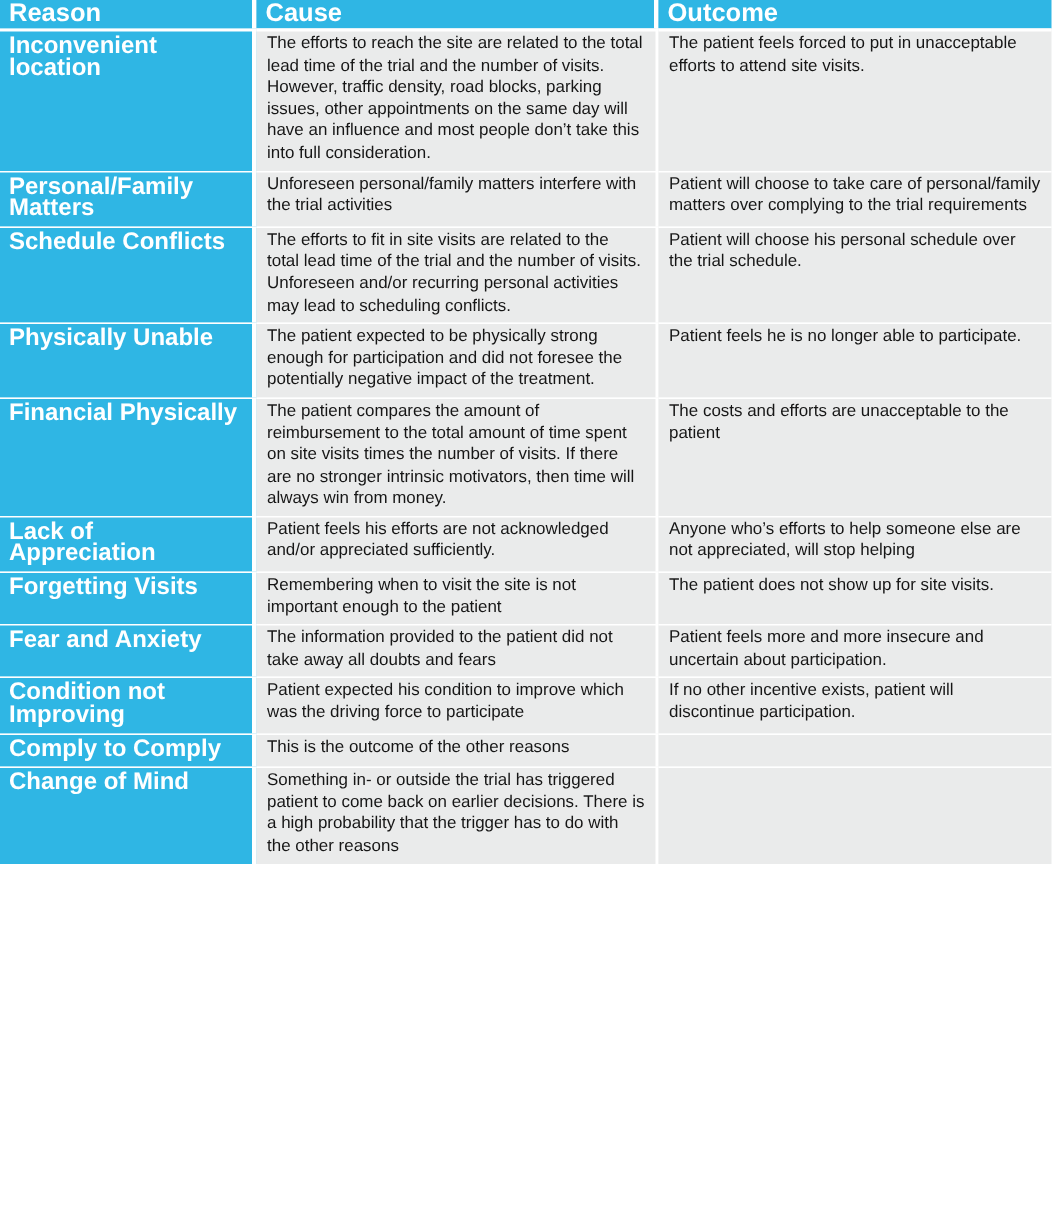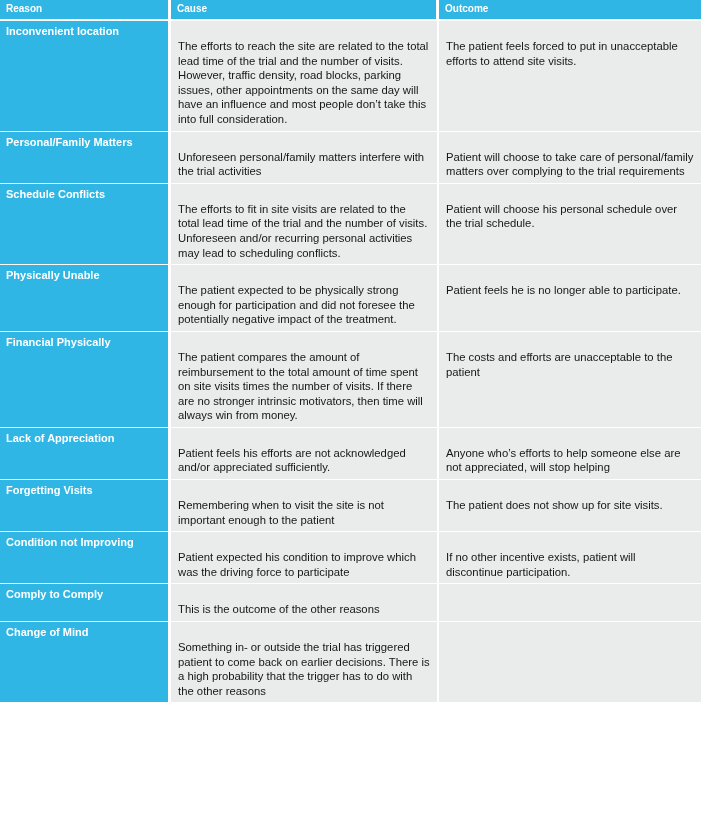--- a/index.html
+++ b/index.html
@@ -22,40 +22,40 @@
   }
   #reason-table col.col-reason  { width: 171px; }
   #reason-table col.col-cause   { width: 268px; }
   #reason-table col.col-outcome { width: 262px; }
 
   
   thead th {
     background: #2fb6e4;
     color: #ffffff;
     font-weight: bold;
-    font-size: 10px;
+    font-size: 17px;
     text-align: left;
     padding: 2px 6px 3px 6px;
     vertical-align: top;
     line-height: 14px;
     border-right: 3px solid #ffffff;
   }
   thead th.last { border-right: none; }
 
   
   tbody td {
     vertical-align: top;
     line-height: 14.6px;
-    padding: 18px 7px 4px 7px;
+    padding: 1px 7px 4px 7px;
   }
   td.reason-cell {
     background: #2fb6e4;
     color: #ffffff;
     font-weight: bold;
-    font-size: 11px;
+    font-size: 16px;
     border-top: 1px solid #ffffff;
     border-right: 3px solid #ffffff;
     padding: 3px 6px 4px 6px;
   }
   td.cause-cell, td.outcome-cell {
     background: #eaebeb;
     color: #161616;
     border-top: 1px solid #ffffff;
   }
   td.cause-cell {
@@ -109,20 +109,25 @@
         <td class="reason-cell">Lack of Appreciation</td>
         <td class="cause-cell">Patient feels his efforts are not acknowledged and/or appreciated sufficiently.</td>
         <td class="outcome-cell">Anyone who’s efforts to help someone else are not appreciated, will stop helping</td>
       </tr>
       <tr>
         <td class="reason-cell">Forgetting Visits</td>
         <td class="cause-cell">Remembering when to visit the site is not important enough to the patient</td>
         <td class="outcome-cell">The patient does not show up for site visits.</td>
       </tr>
       <tr>
+        <td class="reason-cell">Fear and Anxiety</td>
+        <td class="cause-cell">The information provided to the patient did not take away all doubts and fears</td>
+        <td class="outcome-cell">Patient feels more and more insecure and uncertain about participation.</td>
+      </tr>
+      <tr>
         <td class="reason-cell">Condition not Improving</td>
         <td class="cause-cell">Patient expected his condition to improve which was the driving force to participate</td>
         <td class="outcome-cell">If no other incentive exists, patient will discontinue participation.</td>
       </tr>
       <tr>
         <td class="reason-cell">Comply to Comply</td>
         <td class="cause-cell">This is the outcome of the other reasons</td>
         <td class="outcome-cell"></td>
       </tr>
       <tr>

